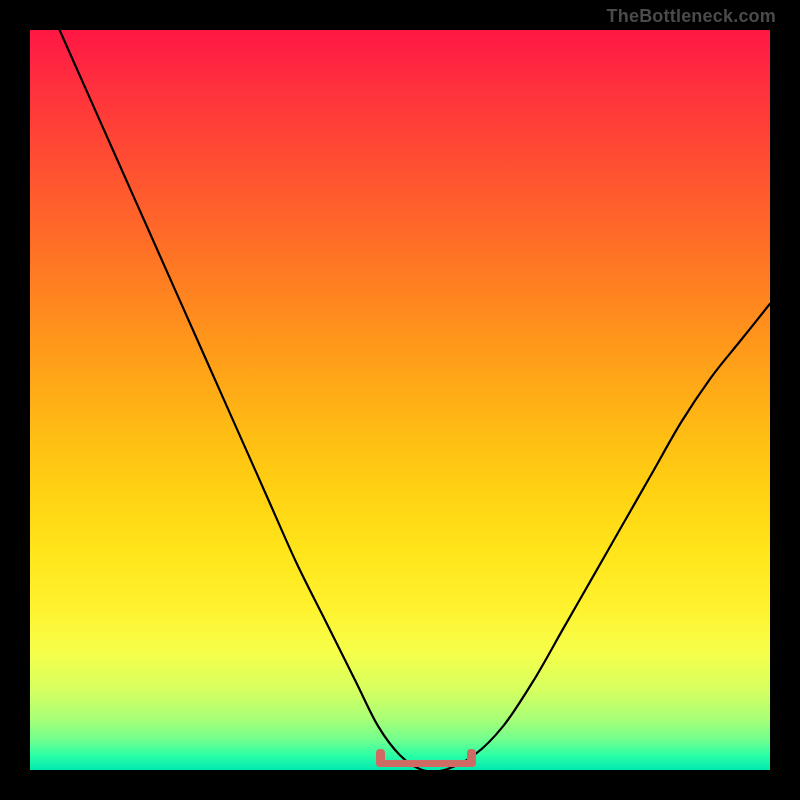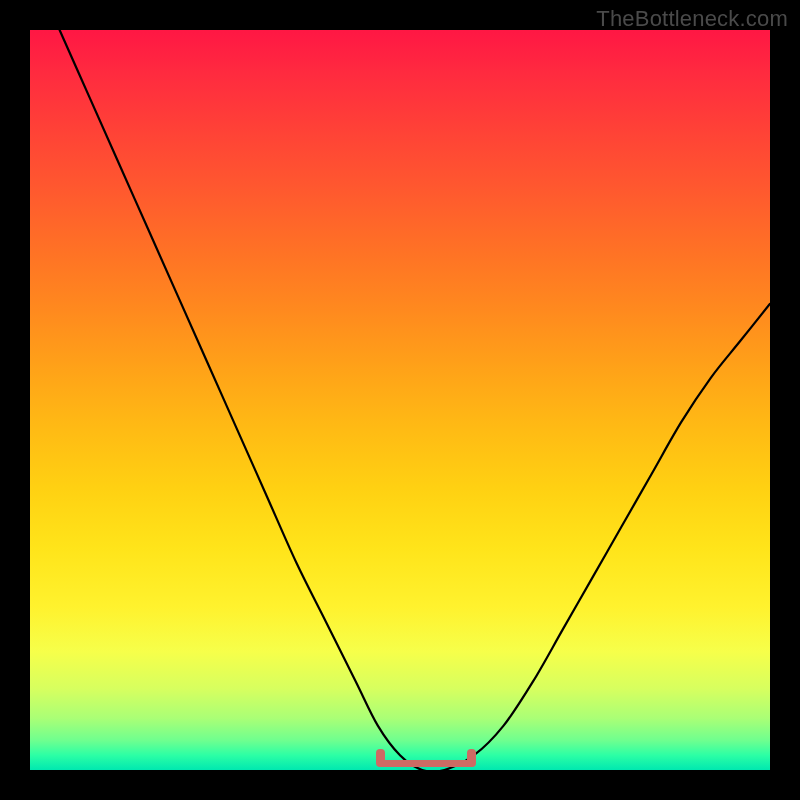--- a/index.html
+++ b/index.html
@@ -7,24 +7,24 @@
     width: 800px;
     height: 800px;
     background: #000;
     font-family: Arial, Helvetica, sans-serif;
     position: relative;
     overflow: hidden;
   }
   .watermark {
     position: absolute;
     top: 6px;
-    right: 12px;
+    right: 24px;
     color: #4a4a4a;
-    font-size: 22px;
-    font-weight: 400;
+    font-size: 18px;
+    font-weight: 700;
     z-index: 10;
     letter-spacing: 0.2px;
   }
   .plot-area {
     position: absolute;
     left: 30px;
     top: 30px;
     width: 740px;
     height: 740px;
     overflow: hidden;

